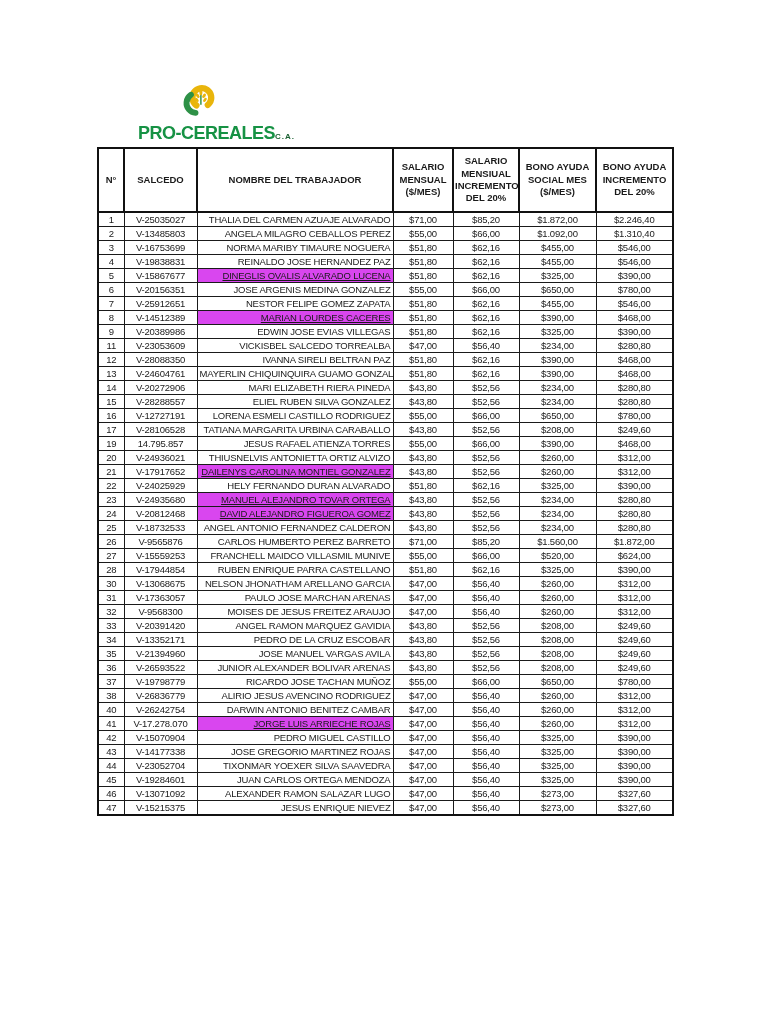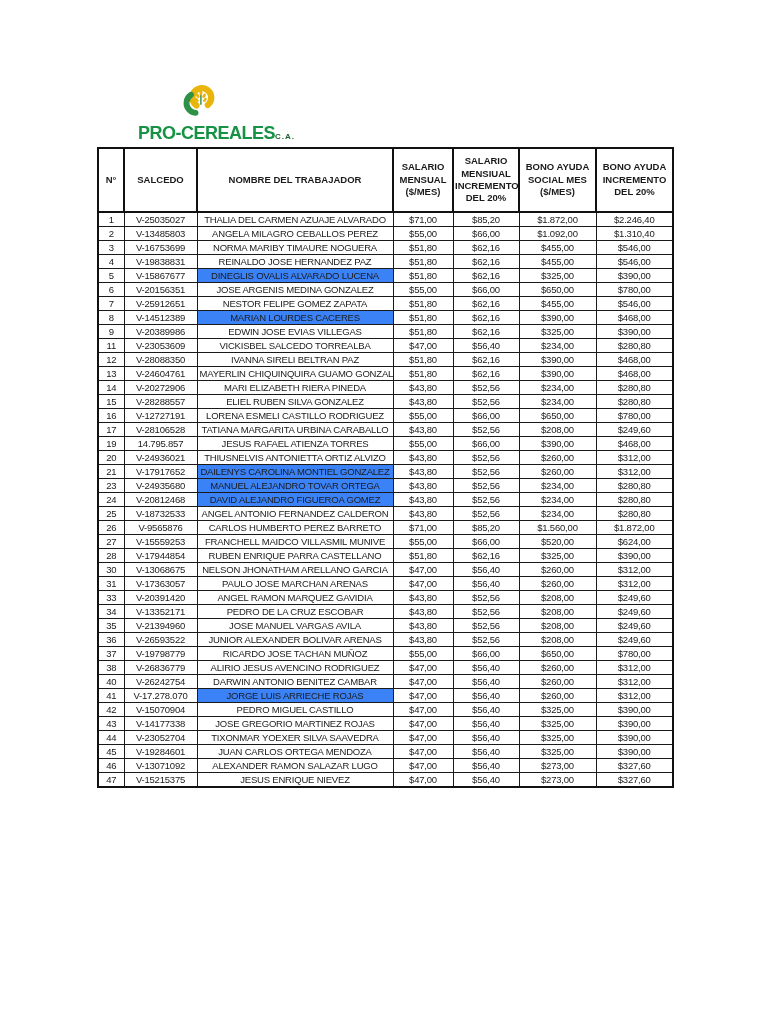--- a/index.html
+++ b/index.html
@@ -21,22 +21,22 @@
   th,td{border:1px solid #1a1a1a;overflow:hidden;}
   table{border:2px solid #111;}
   thead th{
     border:2px solid #111;height:58px;font-size:9.5px;font-weight:bold;
     text-align:center;vertical-align:middle;line-height:1.3;padding:2px 1px;background:#fff;
   }
   tbody td{
     height:13px;font-size:9.5px;line-height:11px;padding:0 2px;
     text-align:center;vertical-align:middle;white-space:nowrap;letter-spacing:-0.2px;
   }
-  tbody td.name{text-align:center;}
-  tbody td.shaded{background:#3b82f6;}
+  tbody td.name{text-align:right;}
+  tbody td.shaded{background:#d946ef;text-decoration:underline;}
 </style>
 </head>
 <body>
 
 <div class="logo">
   <svg class="logo-mark" viewBox="0 0 40 40" aria-hidden="true">
 
     <circle cx="22" cy="14" r="10.5" fill="none" stroke="#E9B50B" stroke-width="7" stroke-dasharray="52 14" stroke-dashoffset="0" transform="rotate(125 22 14)" stroke-linecap="round"></circle>
 
     <circle cx="16" cy="20" r="11" fill="none" stroke="#2E9147" stroke-width="6.5" stroke-dasharray="27 43" transform="rotate(95 16 20)" stroke-linecap="round"></circle>
@@ -241,20 +241,29 @@
         <tr>
           <td>21</td>
           <td>V-17917652</td>
           <td class="name shaded">DAILENYS CAROLINA MONTIEL GONZALEZ</td>
           <td>$43,80</td>
           <td>$52,56</td>
           <td>$260,00</td>
           <td>$312,00</td>
         </tr>
         <tr>
+          <td>22</td>
+          <td>V-24025929</td>
+          <td class="name">HELY FERNANDO DURAN ALVARADO</td>
+          <td>$51,80</td>
+          <td>$62,16</td>
+          <td>$325,00</td>
+          <td>$390,00</td>
+        </tr>
+        <tr>
           <td>23</td>
           <td>V-24935680</td>
           <td class="name shaded">MANUEL ALEJANDRO TOVAR ORTEGA</td>
           <td>$43,80</td>
           <td>$52,56</td>
           <td>$234,00</td>
           <td>$280,80</td>
         </tr>
         <tr>
           <td>24</td>
@@ -313,20 +322,29 @@
         <tr>
           <td>31</td>
           <td>V-17363057</td>
           <td class="name">PAULO JOSE MARCHAN ARENAS</td>
           <td>$47,00</td>
           <td>$56,40</td>
           <td>$260,00</td>
           <td>$312,00</td>
         </tr>
         <tr>
+          <td>32</td>
+          <td>V-9568300</td>
+          <td class="name">MOISES DE JESUS FREITEZ ARAUJO</td>
+          <td>$47,00</td>
+          <td>$56,40</td>
+          <td>$260,00</td>
+          <td>$312,00</td>
+        </tr>
+        <tr>
           <td>33</td>
           <td>V-20391420</td>
           <td class="name">ANGEL RAMON MARQUEZ GAVIDIA</td>
           <td>$43,80</td>
           <td>$52,56</td>
           <td>$208,00</td>
           <td>$249,60</td>
         </tr>
         <tr>
           <td>34</td>

